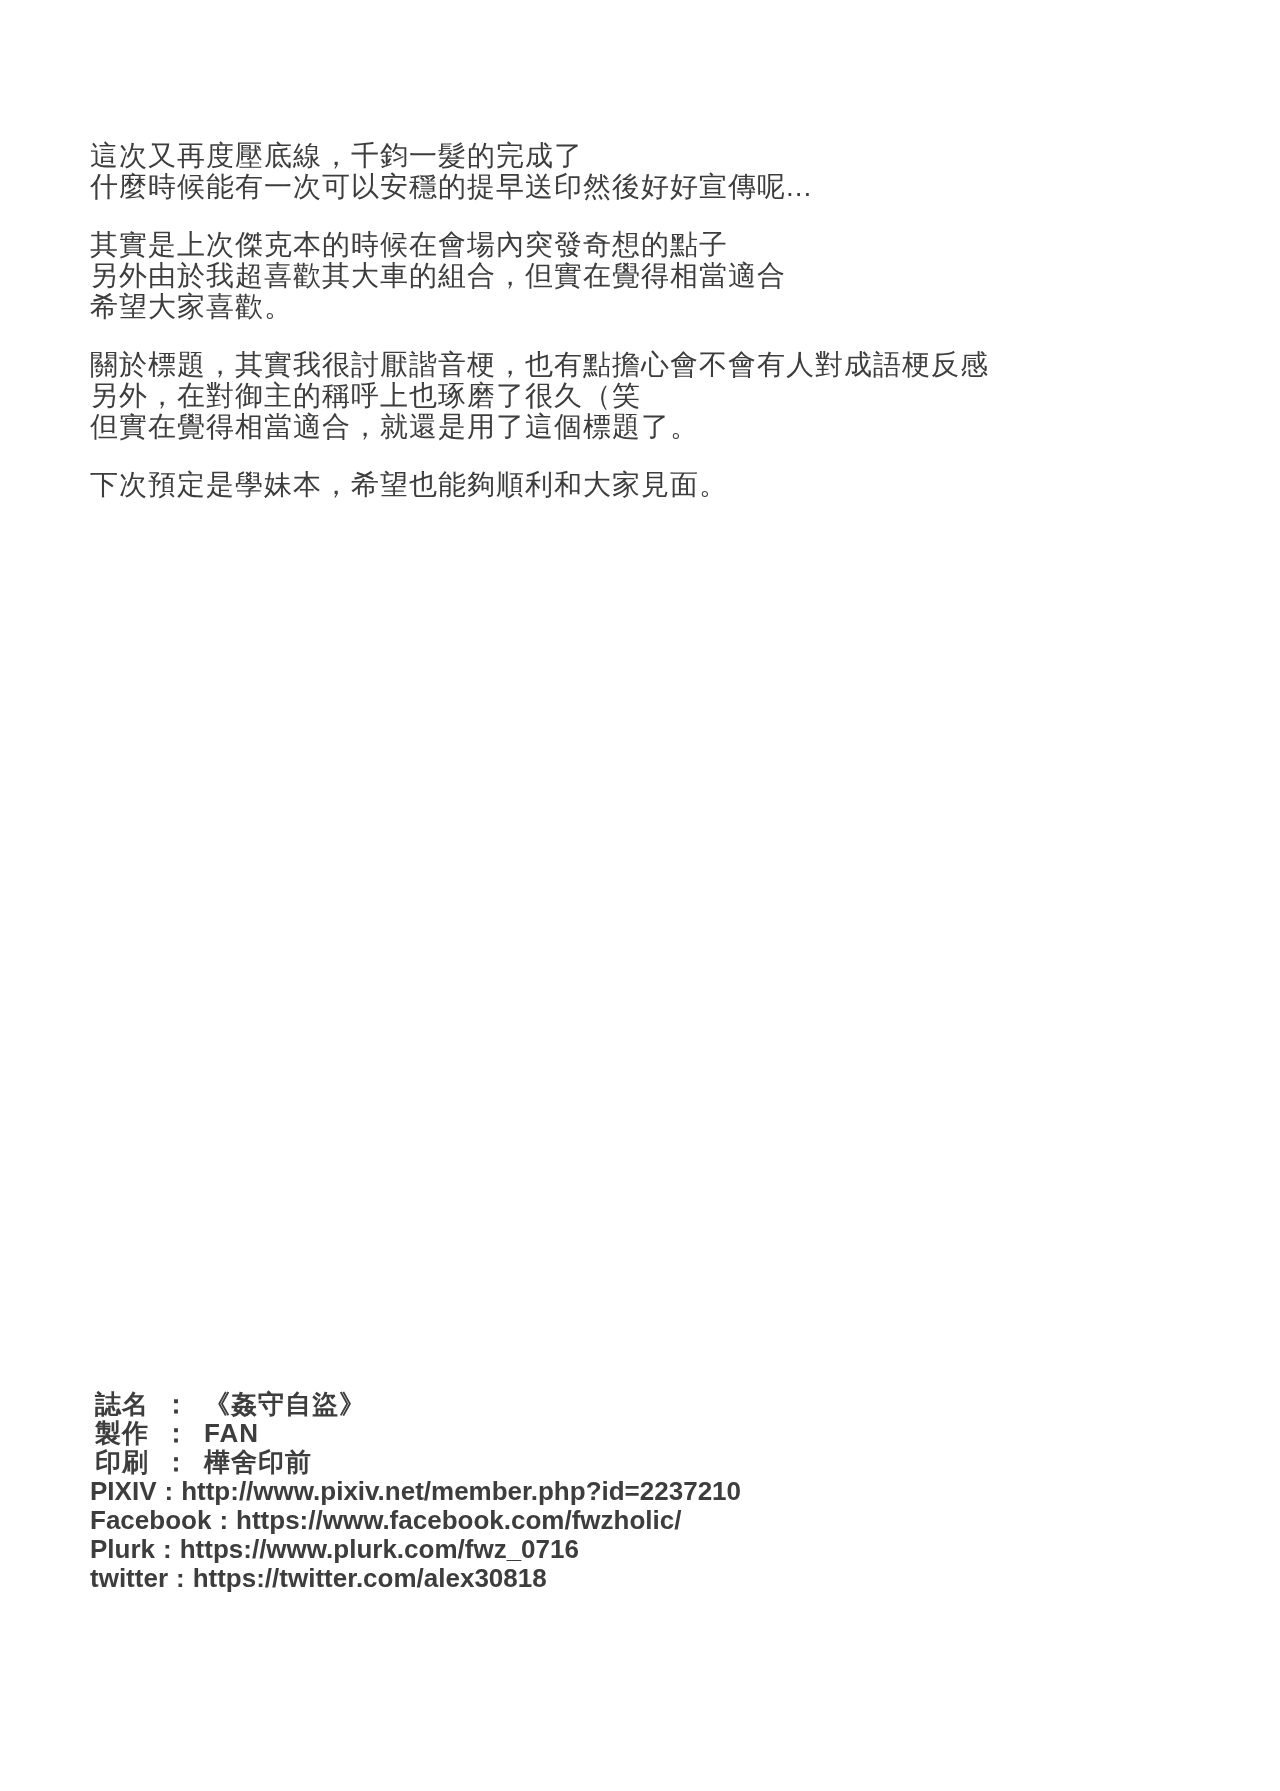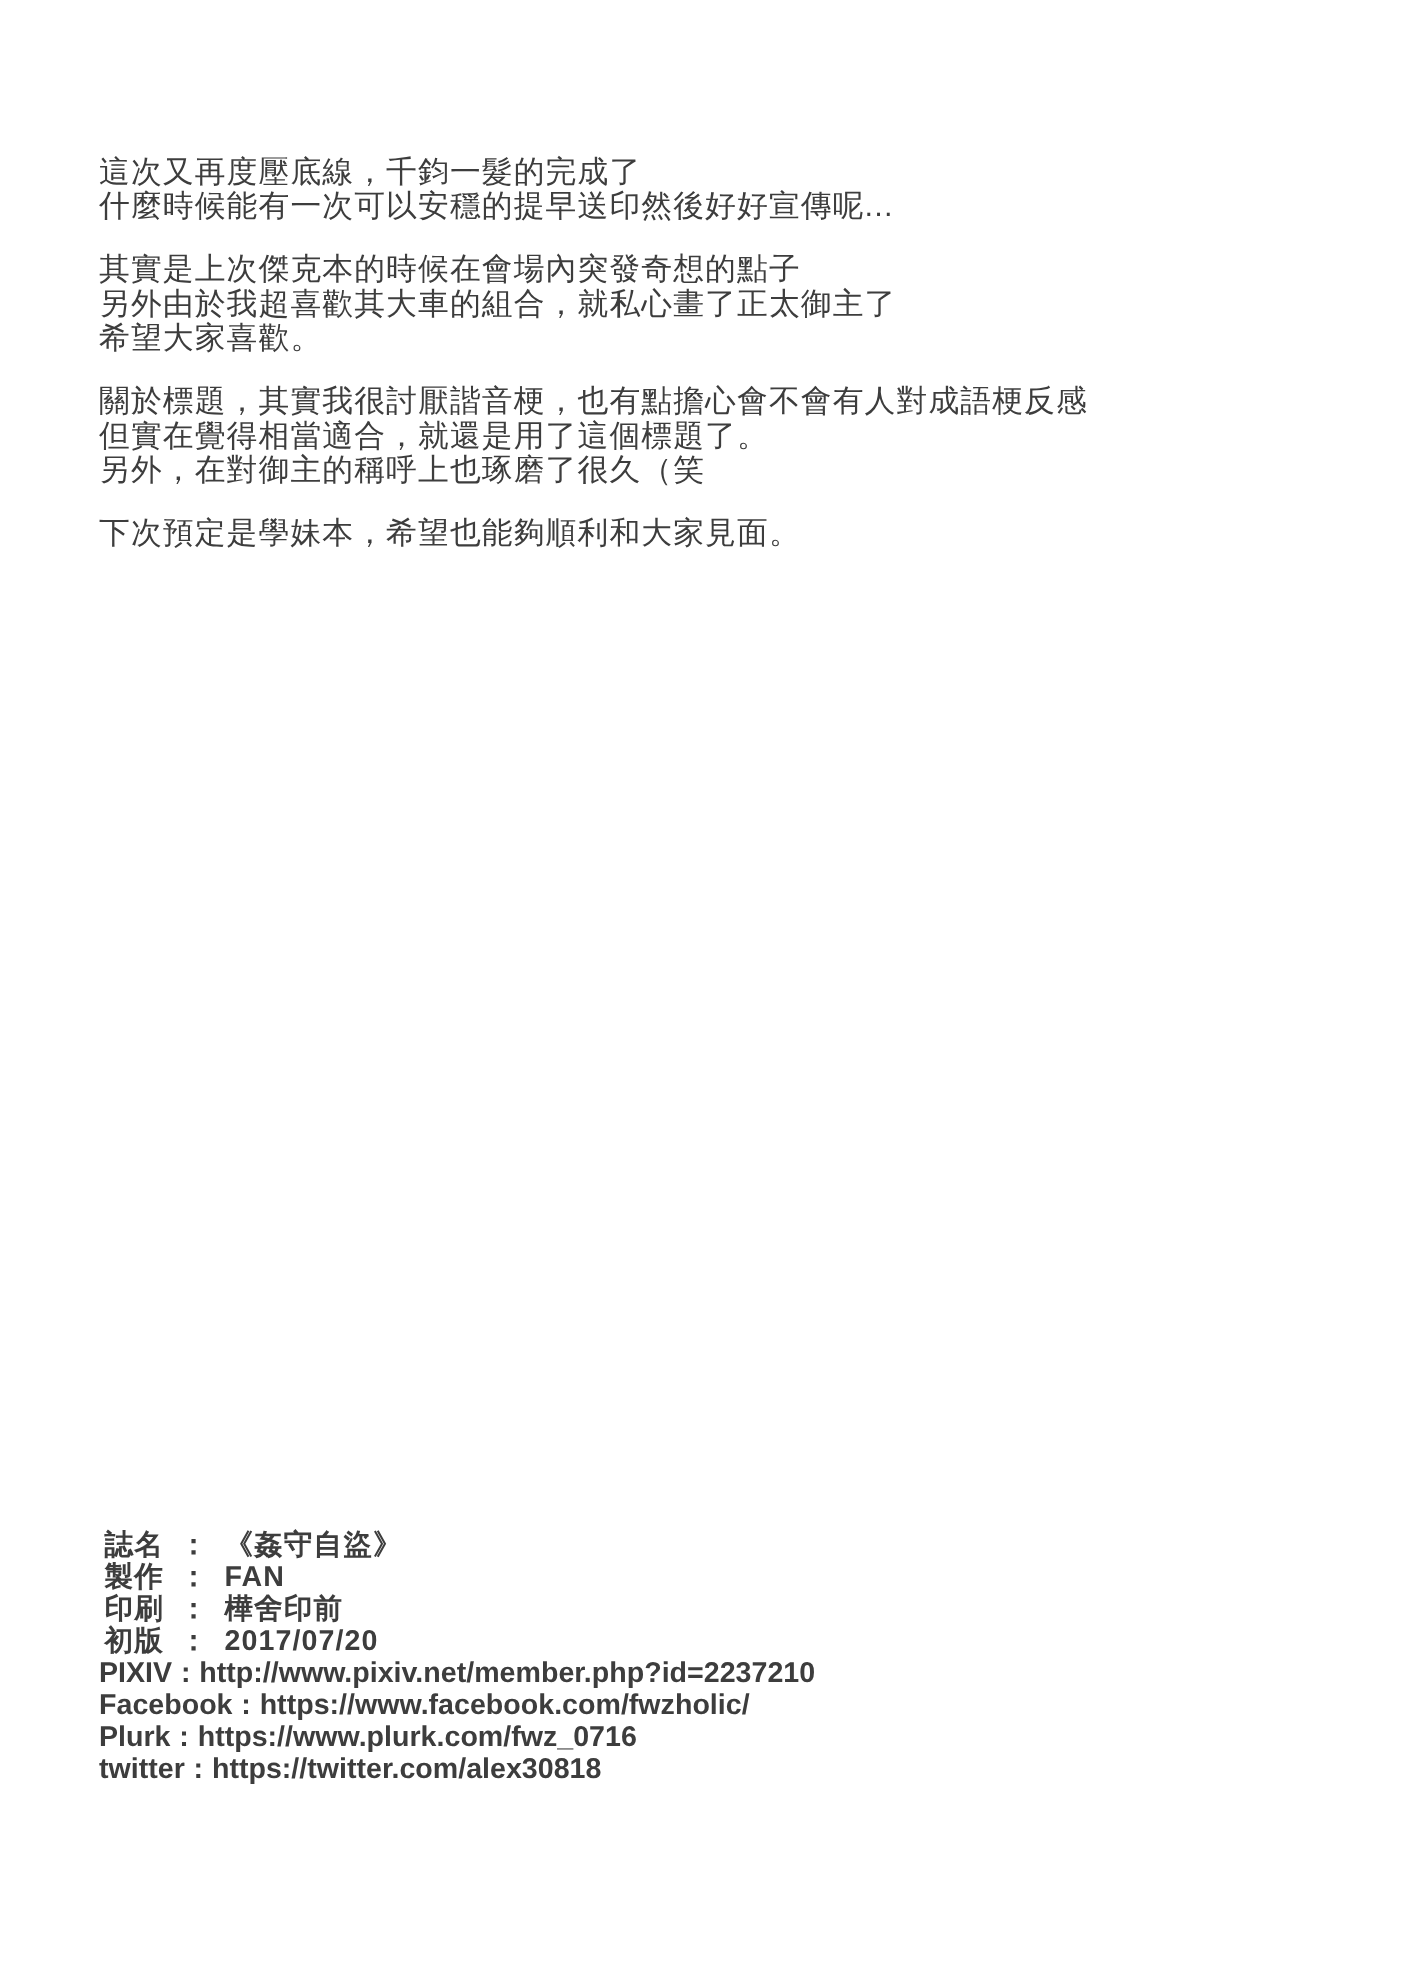--- a/index.html
+++ b/index.html
@@ -63,49 +63,46 @@
 
   <div class="afterword">
 
     <div class="para">
       <div class="line">這次又再度壓底線，千鈞一髮的完成了</div>
       <div class="line">什麼時候能有一次可以安穩的提早送印然後好好宣傳呢...</div>
     </div>
 
     <div class="para">
       <div class="line">其實是上次傑克本的時候在會場內突發奇想的點子</div>
-      <div class="line">另外由於我超喜歡其大車的組合，就私心畫了正太御主了</div>
+      <div class="line">另外由於我超喜歡其大車的組合，但實在覺得相當適合</div>
       <div class="line">希望大家喜歡。</div>
     </div>
 
     <div class="para">
       <div class="line">關於標題，其實我很討厭諧音梗，也有點擔心會不會有人對成語梗反感</div>
+      <div class="line">另外，在對御主的稱呼上也琢磨了很久（笑</div>
       <div class="line">但實在覺得相當適合，就還是用了這個標題了。</div>
-      <div class="line">另外，在對御主的稱呼上也琢磨了很久（笑</div>
     </div>
 
     <div class="para">
       <div class="line">下次預定是學妹本，希望也能夠順利和大家見面。</div>
     </div>
 
   </div>
 
   <div class="colophon">
 
     <div class="row meta">
       <span>誌名</span><span class="sep">：</span><span>《姦守自盜》</span>
     </div>
     <div class="row meta">
       <span>製作</span><span class="sep">：</span><span>FAN</span>
     </div>
     <div class="row meta">
       <span>印刷</span><span class="sep">：</span><span>樺舍印前</span>
-    </div>
-    <div class="row meta">
-      <span>初版</span><span class="sep">：</span><span>2017/07/20</span>
     </div>
 
     <div class="row link">
       <span>PIXIV</span><span class="sep">:</span><span>http://www.pixiv.net/member.php?id=2237210</span>
     </div>
     <div class="row link">
       <span>Facebook</span><span class="sep">:</span><span>https://www.facebook.com/fwzholic/</span>
     </div>
     <div class="row link">
       <span>Plurk</span><span class="sep">:</span><span>https://www.plurk.com/fwz_0716</span>

